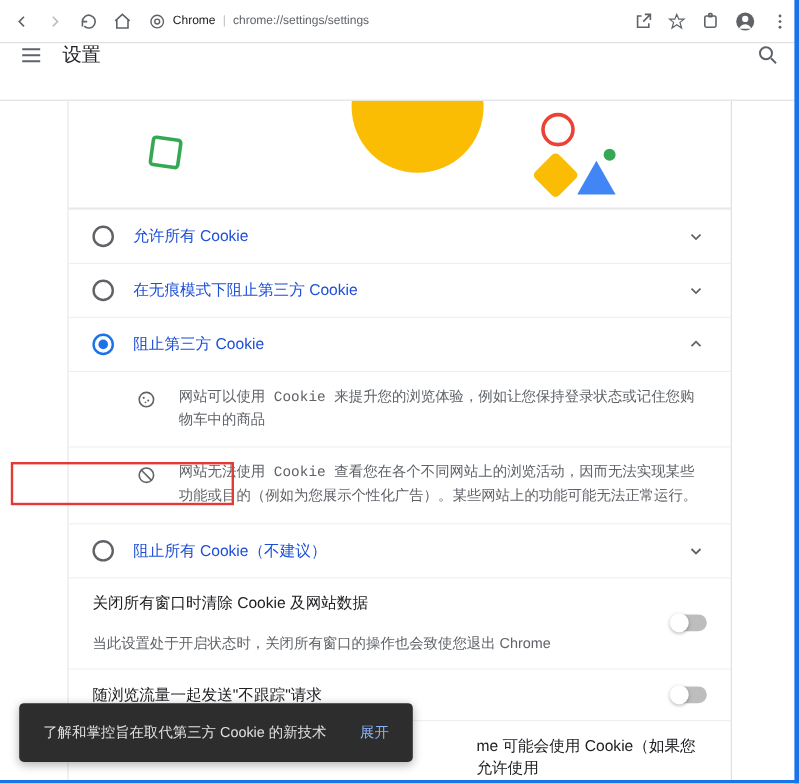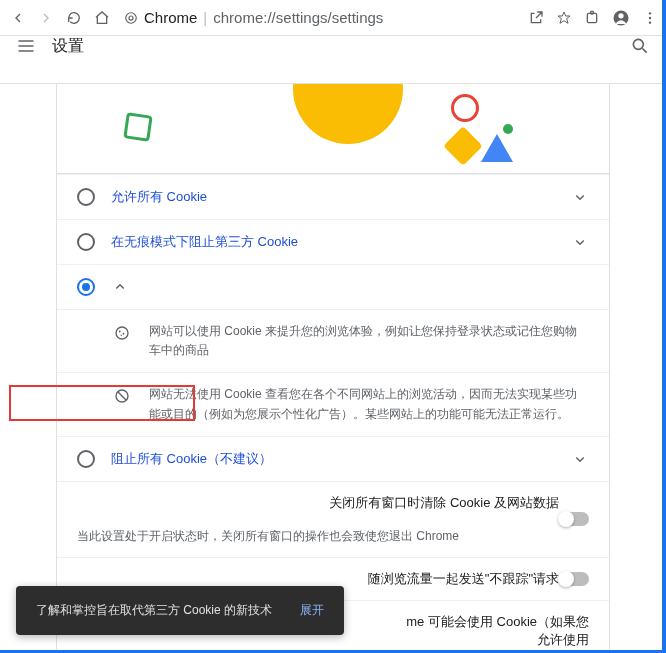--- a/index.html
+++ b/index.html
@@ -1,21 +1,21 @@
 <!DOCTYPE html>
 <html><head>
 <meta charset="utf-8">
 <style>
 * { margin: 0; padding: 0; box-sizing: border-box; font-family: "Segoe UI", Arial, sans-serif; }
 body { width: 666px; height: 653px; background: #fff; overflow: hidden; position: relative; }
 
 .chrome-toolbar { height: 36px; display: flex; align-items: center; padding: 0 8px; gap: 8px; border-bottom: 1px solid #e0e0e0; }
 .chrome-toolbar .navbtn { width: 20px; height: 20px; display:flex; align-items:center; justify-content:center; color:#5f6368; }
 .chrome-toolbar .navbtn.disabled { color:#bdbdbd; }
-.omnibox { flex:1; display:flex; align-items:center; gap:6px; font-size:15px; color:#5f6368; padding-left:4px;}
+.omnibox { flex:1; display:flex; align-items:center; gap:6px; font-size:10px; color:#5f6368; padding-left:4px;}
 .omnibox .url-scheme { color:#202124; }
 .omnibox .url-path { color:#5f6368; }
 .right-icons { display:flex; align-items:center; gap:12px; color:#5f6368; }
 
 .app-header { height: 48px; display:flex; padding:0 16px; gap:16px; border-bottom:1px solid #e0e0e0; }
 .app-header .title { font-size:16px; color:#202124; }
 .app-header .spacer { flex:1; }
 .search-ico { color:#5f6368; }
 
 .content { position:relative; padding:0; height: calc(653px - 36px - 48px); overflow:hidden; }
@@ -36,25 +36,25 @@
 .row .radio { width:18px;height:18px; border:2px solid #5f6368; border-radius:50%; flex-shrink:0; display:flex; align-items:center; justify-content:center;}
 .row .radio.sel { border-color:#1a73e8; }
 .row .radio.sel::after { content:''; width:8px;height:8px;background:#1a73e8;border-radius:50%; }
 .row .label { font-size:13px; color:#1d4ed8; flex:1;}
 .row .chev { color:#5f6368; }
 .row.highlight { }
 .highlight-box { position:absolute; border:2px solid #e53935; left:9px; top:301px; width:186px; height:36px; pointer-events:none; z-index:5;}
 
 .detail { padding:12px 20px 12px 56px; display:flex; gap:16px; border-top:1px solid #f0f0f0;}
 .detail .ico { width:20px; color:#5f6368; flex-shrink:0; padding-top:2px;}
-.detail .txt { font-size:12px; color:#5f6368; line-height:1.6;}
+.detail .txt { font-size:12px; color:#5f6368; line-height:1.6;font-family:Liberation Mono, monospace;}
 
 .pref { padding:12px 20px; border-top:1px solid #f0f0f0; display:flex; align-items:center;}
 .pref .txts { flex:1; }
-.pref .pt { font-size:13px; color:#202124;text-align:right; }
+.pref .pt { font-size:13px; color:#202124; }
 .pref .ps { font-size:12px; color:#5f6368; margin-top:16px;}
 .switch { width:30px;height:14px;background:#bdbdbd;border-radius:7px;position:relative;}
 .switch::after{content:'';position:absolute;width:16px;height:16px;background:#fff;border-radius:50%;left:-1px;top:-1px;box-shadow:0 1px 3px rgba(0,0,0,.3);}
 
 .toast { position:absolute; left:16px; bottom:18px; background:#2d2d2d; color:#e0e0e0; font-size:12px; padding:16px 20px; border-radius:4px; display:flex; align-items:flex-end; gap:28px; box-shadow:0 2px 8px rgba(0,0,0,.3);}
 .toast .act { color:#8ab4f8; cursor:pointer;}
 
 .window-edge-r { position:absolute; right:0; top:0; width:4px; height:100%; background:#1a73e8; }
 .window-edge-b { position:absolute; left:0; bottom:0; height:3px; width:100%; background:#1a73e8; }
 
@@ -154,20 +154,21 @@
     <div class="row">
       <div class="radio"></div>
       <div class="label">在无痕模式下阻止第三方 Cookie</div>
       <svg class="chev" width="18" height="18" viewBox="0 0 24 24">
           <path d="M7 10l5 5 5-5" stroke="currentColor" stroke-width="2" fill="none"></path>
         </svg>
     </div>
 
     <div class="row highlight">
       <div class="radio sel"></div>
+      <div class="label">阻止第三方 Cookie</div>
       <svg class="chev" width="18" height="18" viewBox="0 0 24 24">
           <path d="M7 14l5-5 5 5" stroke="currentColor" stroke-width="2" fill="none"></path>
         </svg>
     </div>
 
     <div class="detail">
       <div class="ico">
           <svg width="18" height="18" viewBox="0 0 24 24">
             <circle cx="12" cy="12" r="8" fill="none" stroke="currentColor" stroke-width="1.8"></circle>
             <circle cx="9" cy="10" r="1.2" fill="currentColor"></circle>

